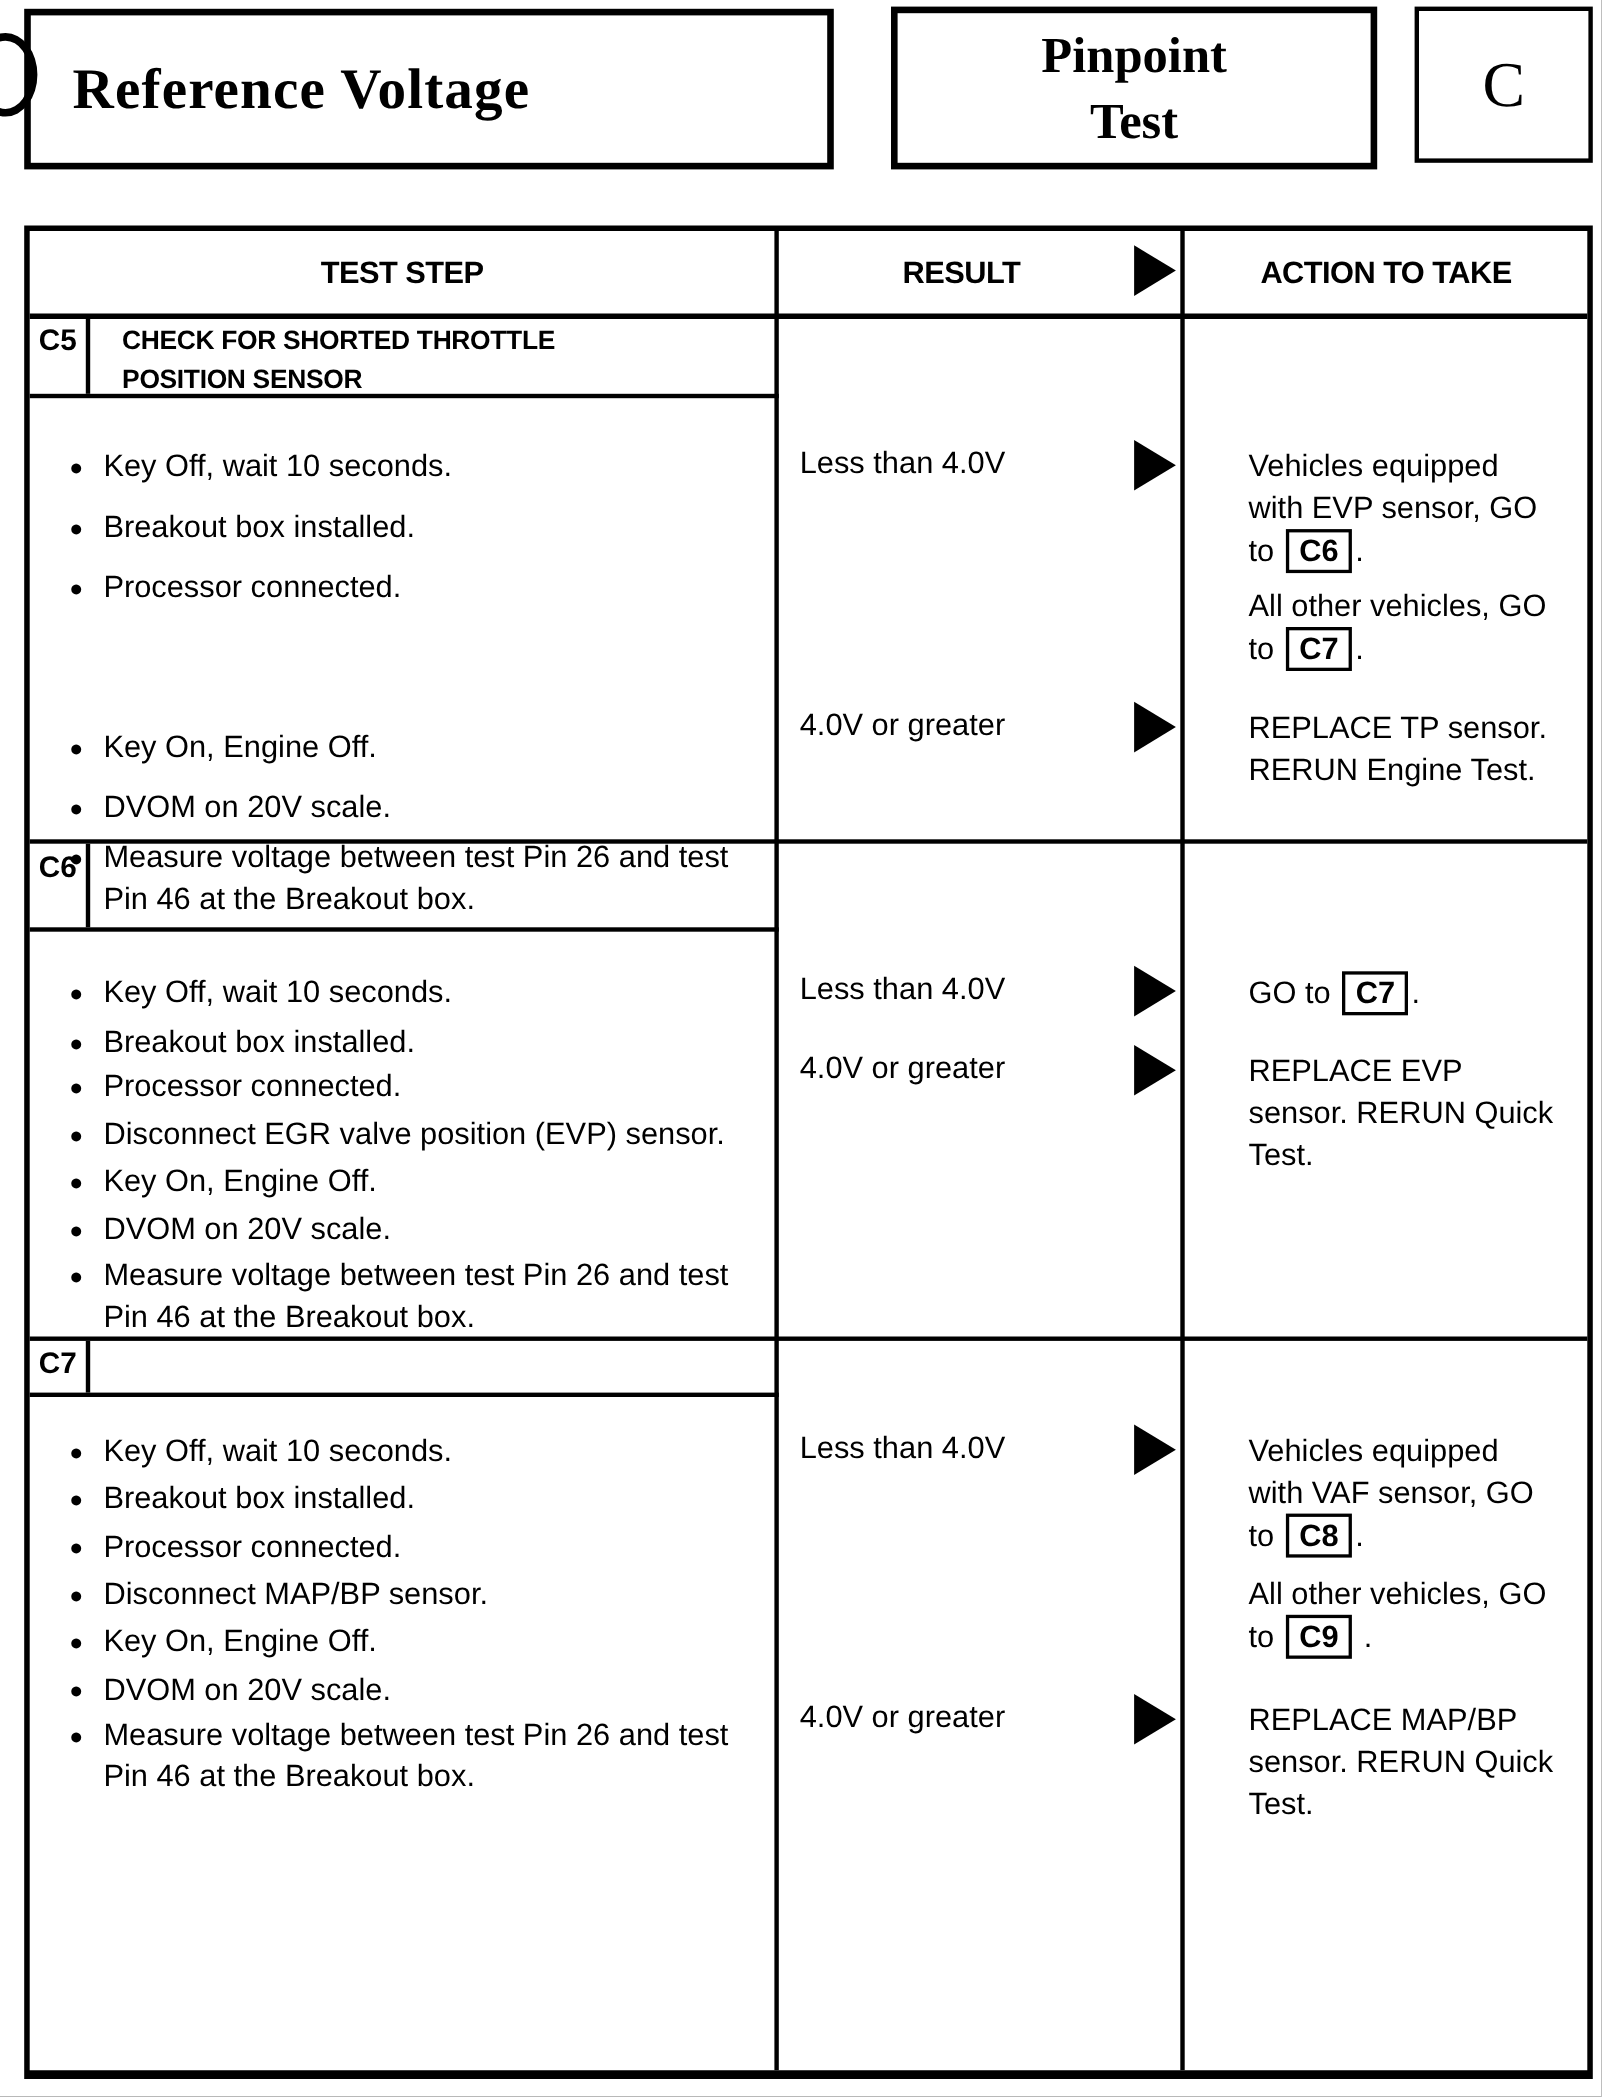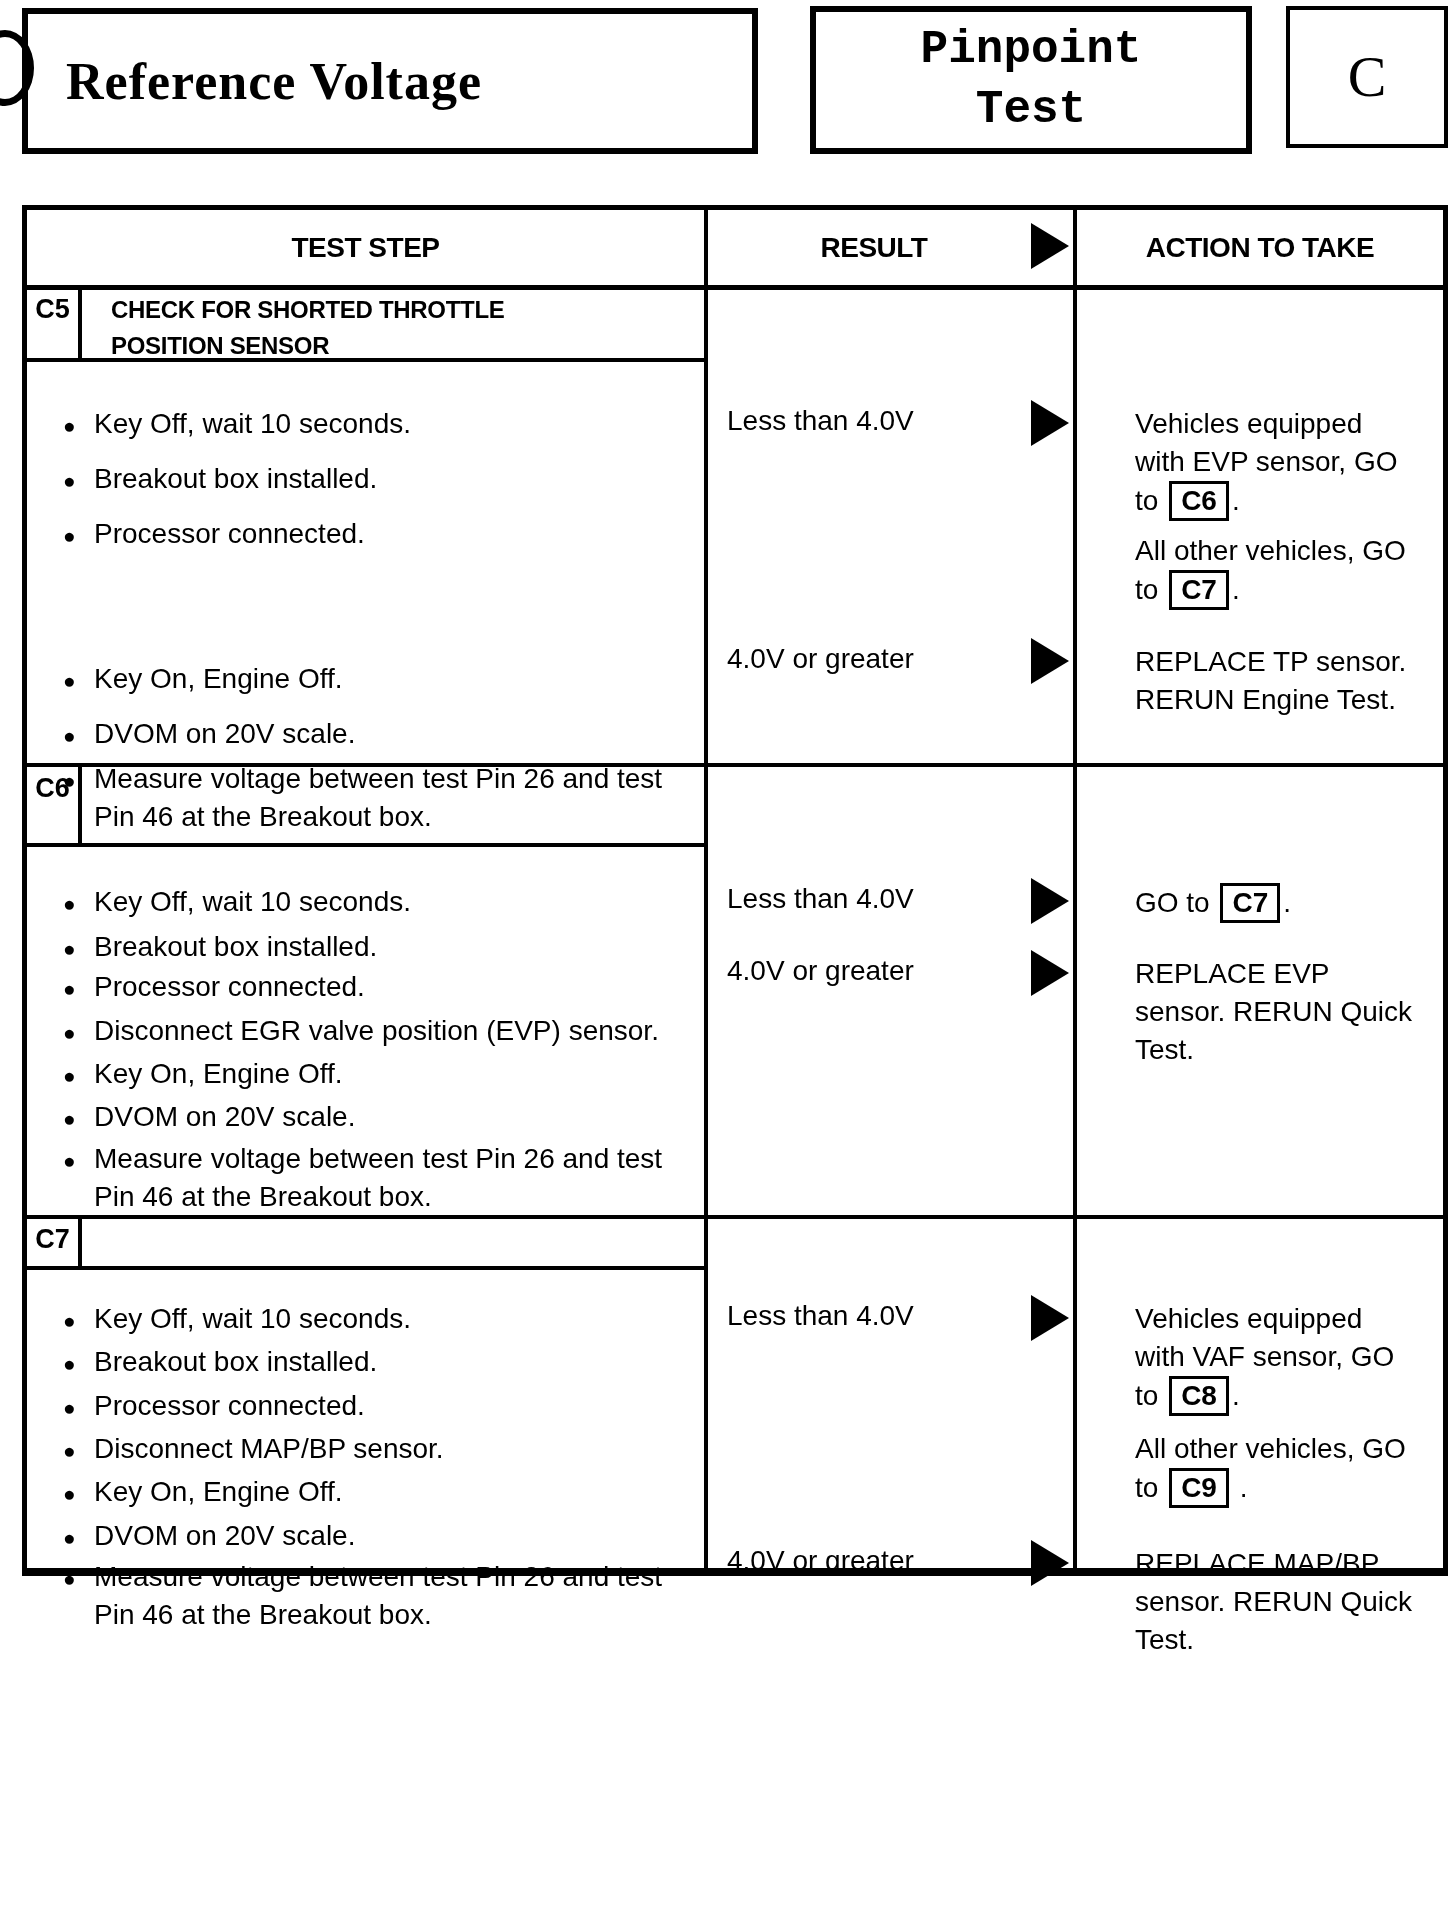--- a/index.html
+++ b/index.html
@@ -19,30 +19,30 @@
           display:flex; align-items:center; }
   .hbox1 { left:22px; top:8px; width:736px; height:146px; }
   .hbox2 { left:810px; top:6px; width:442px; height:148px; justify-content:center; text-align:center; }
   .hbox3 { left:1286px; top:6px; width:162px; height:142px; border-width:4px; justify-content:center; }
   .htitle {
     font-family:"Liberation Serif","DejaVu Serif",serif;
     font-weight:bold; font-size:52px; padding-left:38px; letter-spacing:1px;
     white-space:pre;
   }
   .htitle2 {
-    font-family:Liberation Mono, monospace;
+    font-family:Liberation Serif, serif;
     font-weight:bold; font-size:46px; line-height:60px; white-space:pre;
   }
   .hletter {
     font-family:"Liberation Serif","DejaVu Serif",serif;
     font-size:58px; line-height:58px;
   }
   
   .table {
-    position:absolute; left:22px; top:205px; width:1426px; height:1371px;
+    position:absolute; left:22px; top:205px; width:1426px; height:1685px;
     border:5px solid #000; border-bottom-width:8px; box-sizing:border-box;text-decoration:underline;
   }
   .vline, .hline, .lline { position:absolute; background:#000; }
   .vline { width:4px; top:0; bottom:0; }
   .v1 { left:677px; }
   .v2 { left:1046px; }
   .hline { left:0; right:0; height:4px; }
   .hhead { top:75px; height:5px; }
   .hsec1 { top:553px; }
   .hsec2 { top:1005px; }

